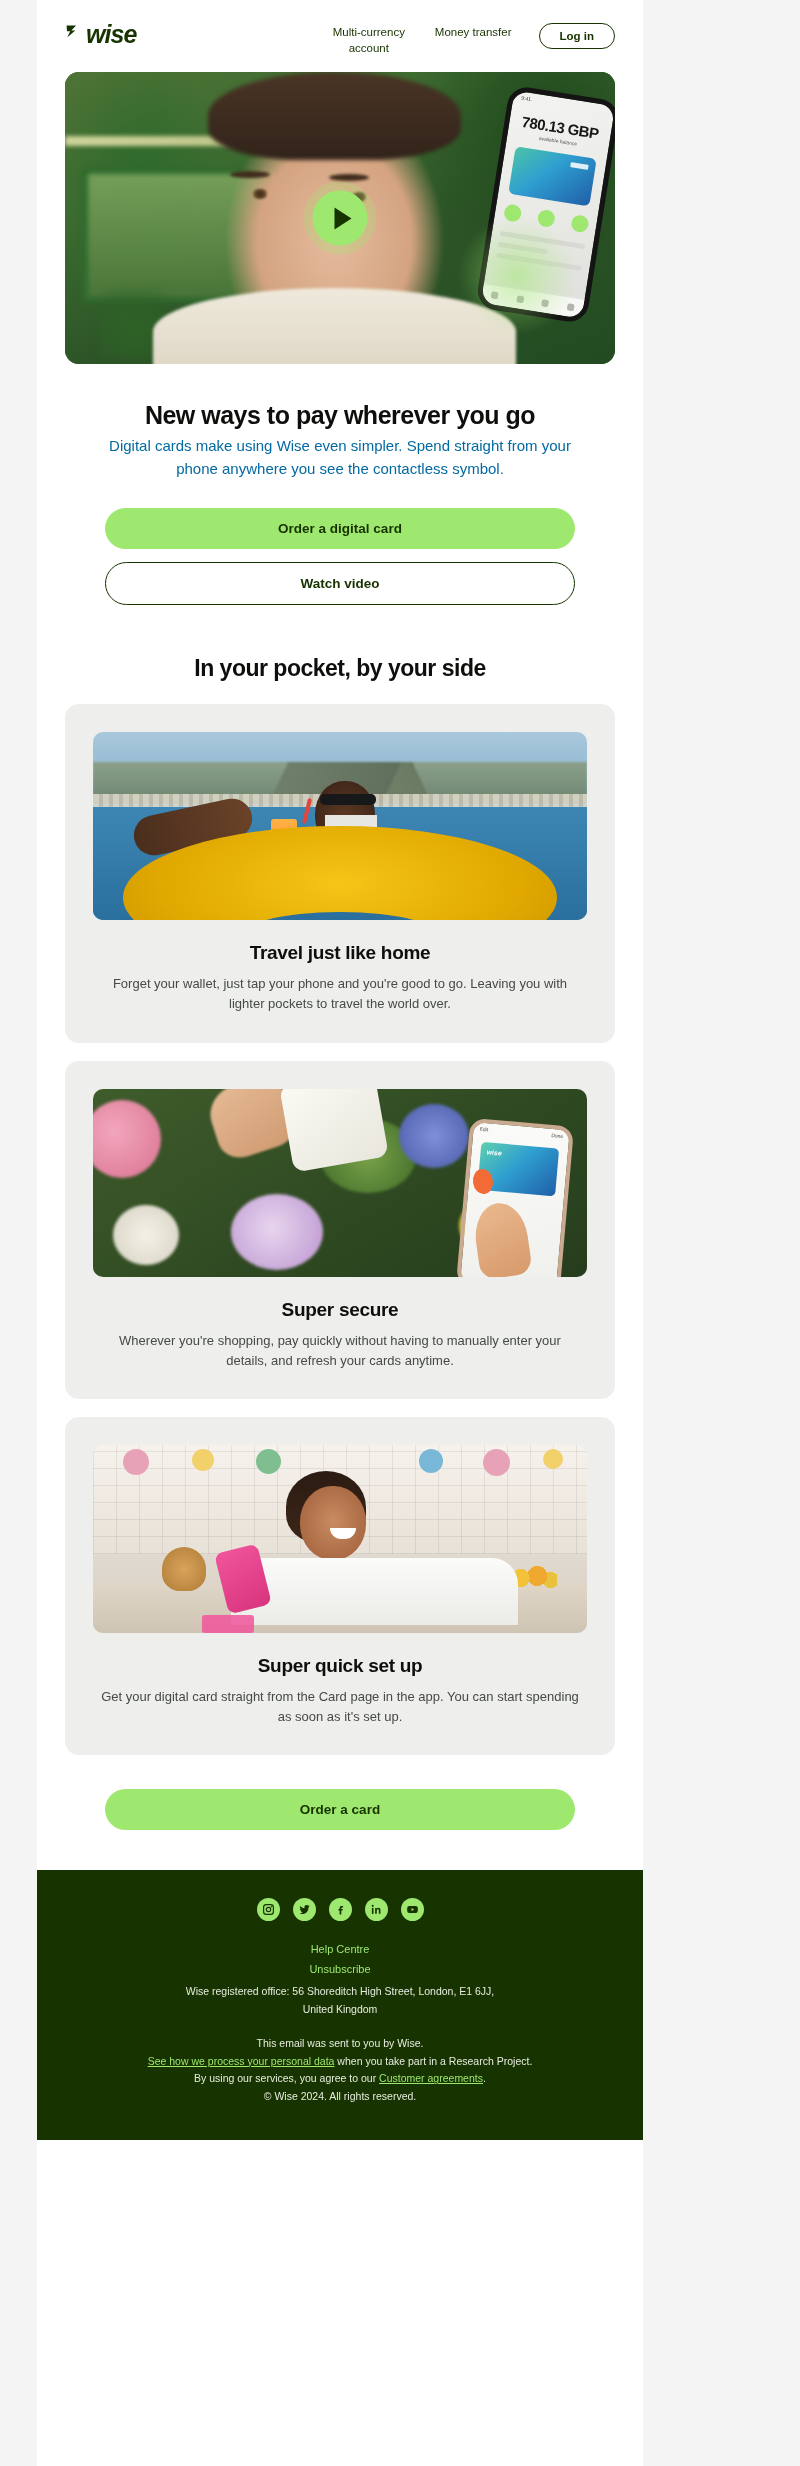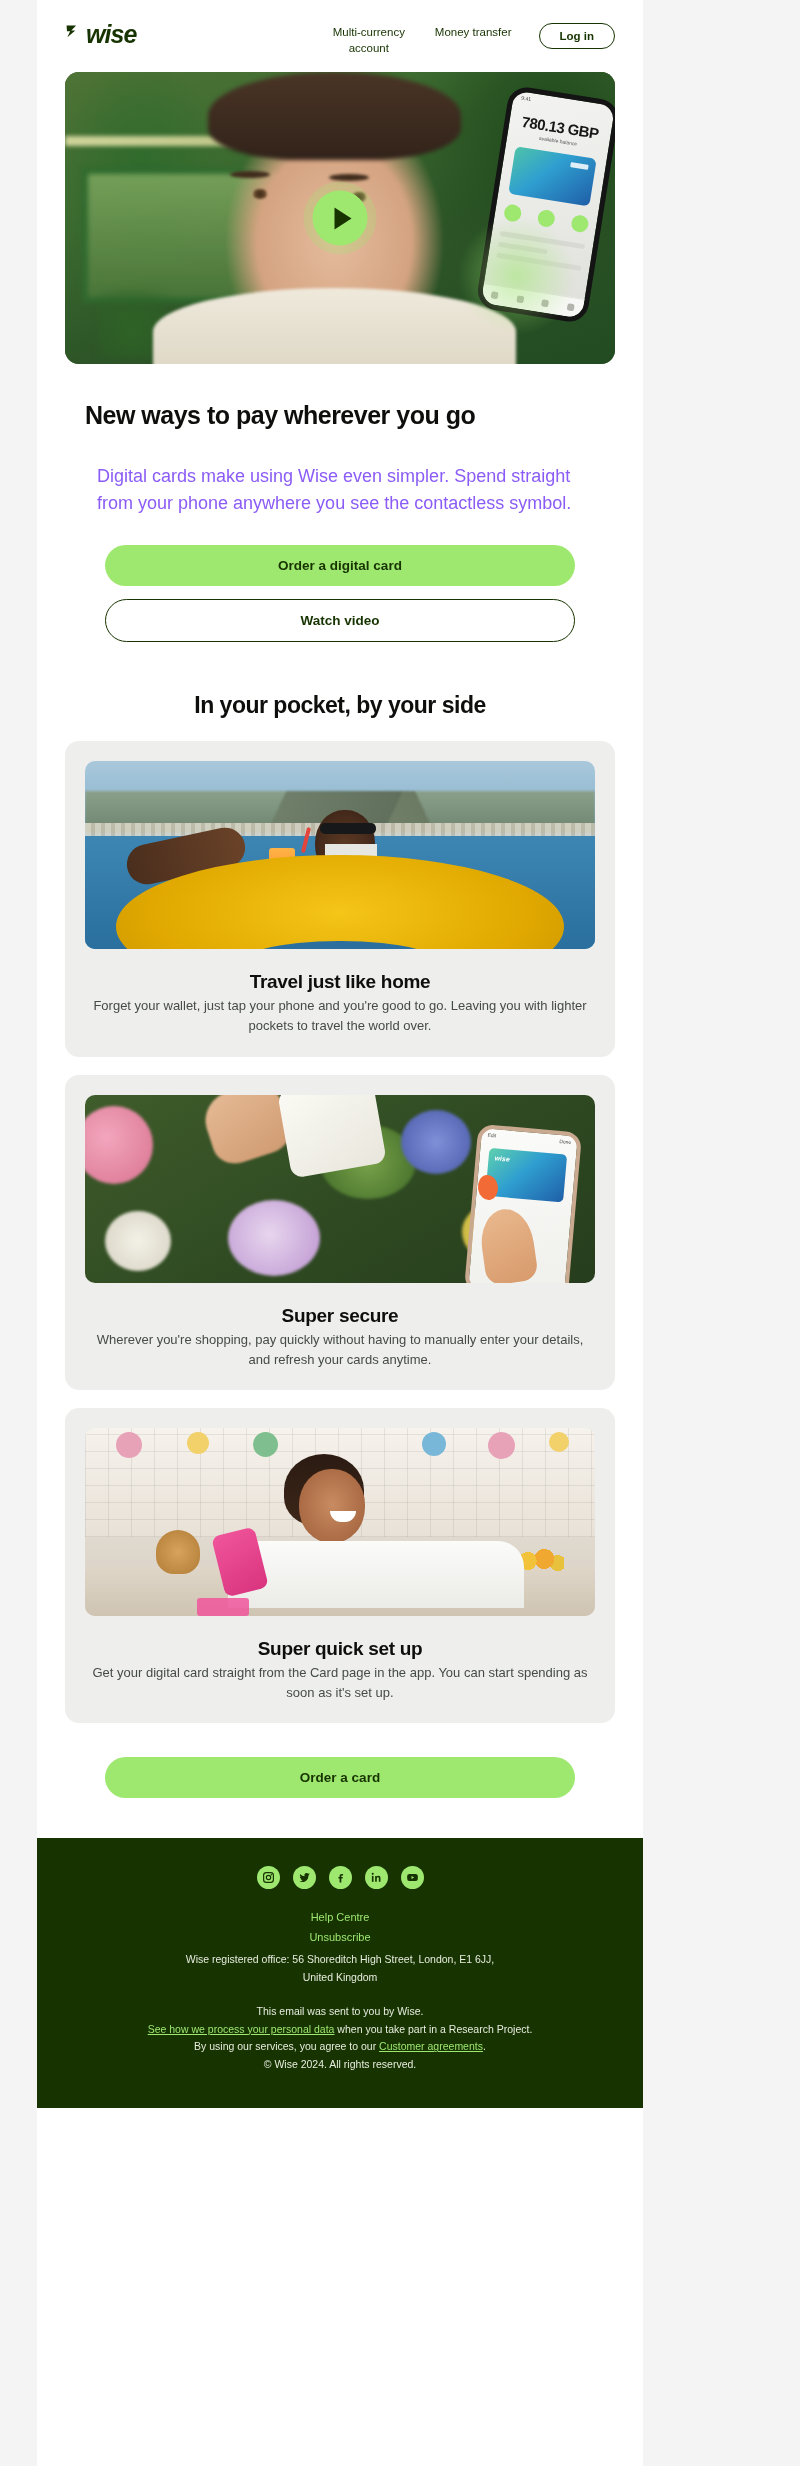--- a/index.html
+++ b/index.html
@@ -202,27 +202,27 @@
   }
   .play-tri {
     width: 0; height: 0;
     border-left: 17px solid #163300;
     border-top: 11px solid transparent;
     border-bottom: 11px solid transparent;
     margin-left: 5px;
   }
 
   
-  .intro { padding: 36px 48px 0; }
+  .intro { padding: 36px 48px 0; text-align: center; }
   .intro h1 {
     font-size: 25px; font-weight: bold; color: #0e0f0c;
     letter-spacing: -0.5px; line-height: 1.25;
   }
   .intro p {
-    margin-top: 32px; font-size: 18px; color: #8b5cf6; line-height: 1.5;
+    margin-top: 4px; font-size: 15px; color: #0369a1; line-height: 1.5;
     padding: 0 12px;
   }
   .cta-block { padding: 28px 68px 0; }
   .btn {
     display: block; width: 100%; text-align: center;
     border-radius: 36px; padding: 13px 10px;
     font-size: 13.5px; font-weight: bold; cursor: pointer;
     border: none;
   }
   .btn-primary { background: #9fe870; color: #163300; }
@@ -233,34 +233,34 @@
 
   
   .features { padding: 50px 28px 0; }
   .features h2 {
     font-size: 23px; font-weight: bold; color: #0e0f0c;
     text-align: center; letter-spacing: -0.5px; margin-bottom: 22px;
   }
   .card {
     background: #eeeeec;
     border-radius: 14px;
-    padding: 20px;
+    padding: 28px;
     margin-bottom: 18px;
   }
   .card-img {
     width: 100%; height: 188px; border-radius: 10px; overflow: hidden;
     position: relative;
   }
   .card h3 {
     text-align: center; font-size: 19px; font-weight: bold;
     color: #0e0f0c; margin-top: 22px; letter-spacing: -0.3px;
   }
   .card p {
     text-align: center; font-size: 13px; color: #454b45;
-    line-height: 1.55; margin-top: 3px; padding: 0 4px;
+    line-height: 1.55; margin-top: 10px; padding: 0 4px;
   }
 
   
   .art-pool { position: absolute; inset: 0; background: linear-gradient(180deg,#a9c8dc 0%, #8fb7cf 26%, #4f8fb5 44%, #2f7aa6 100%); }
   .pool-mtn {
     position: absolute; left: 0; top: 16%; width: 100%; height: 22%;
     background:
       linear-gradient(115deg, transparent 38%, #6f7f6a 38%, #60705c 60%, transparent 60%),
       linear-gradient(65deg, transparent 42%, #7d8a72 42%, #6b7a63 66%, transparent 66%),
       linear-gradient(180deg,#8aa08a,#6d8470);

